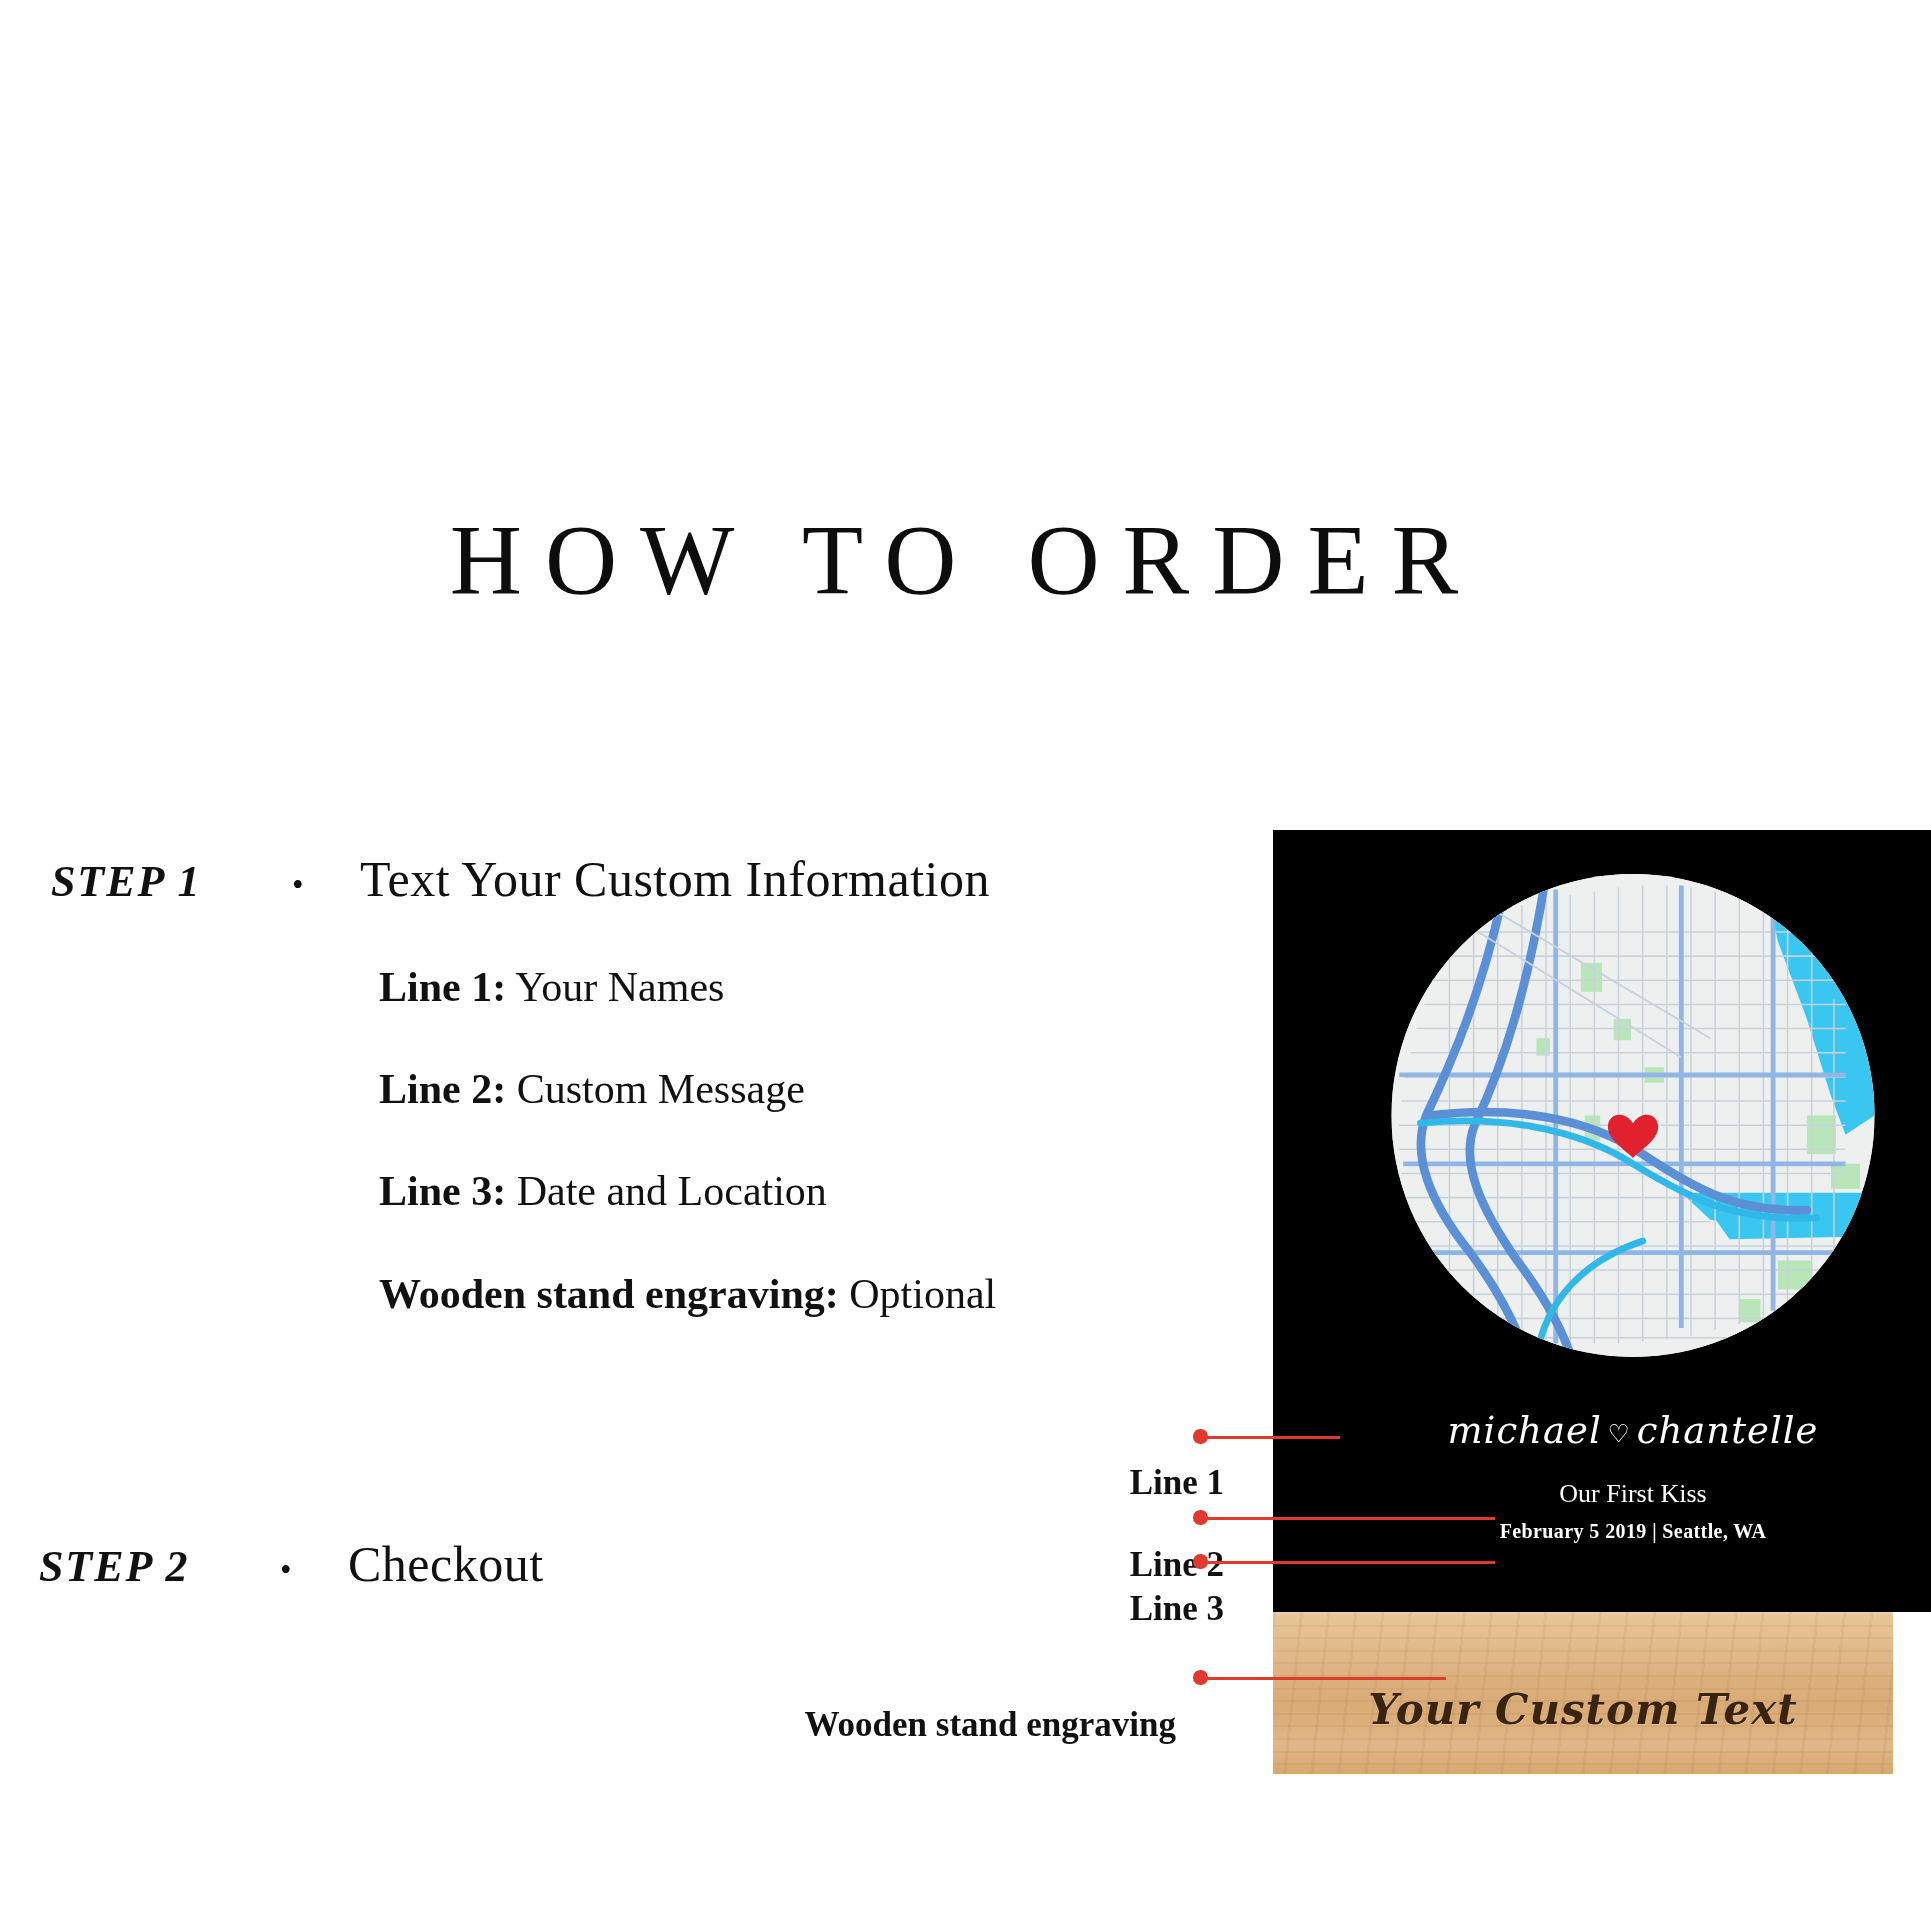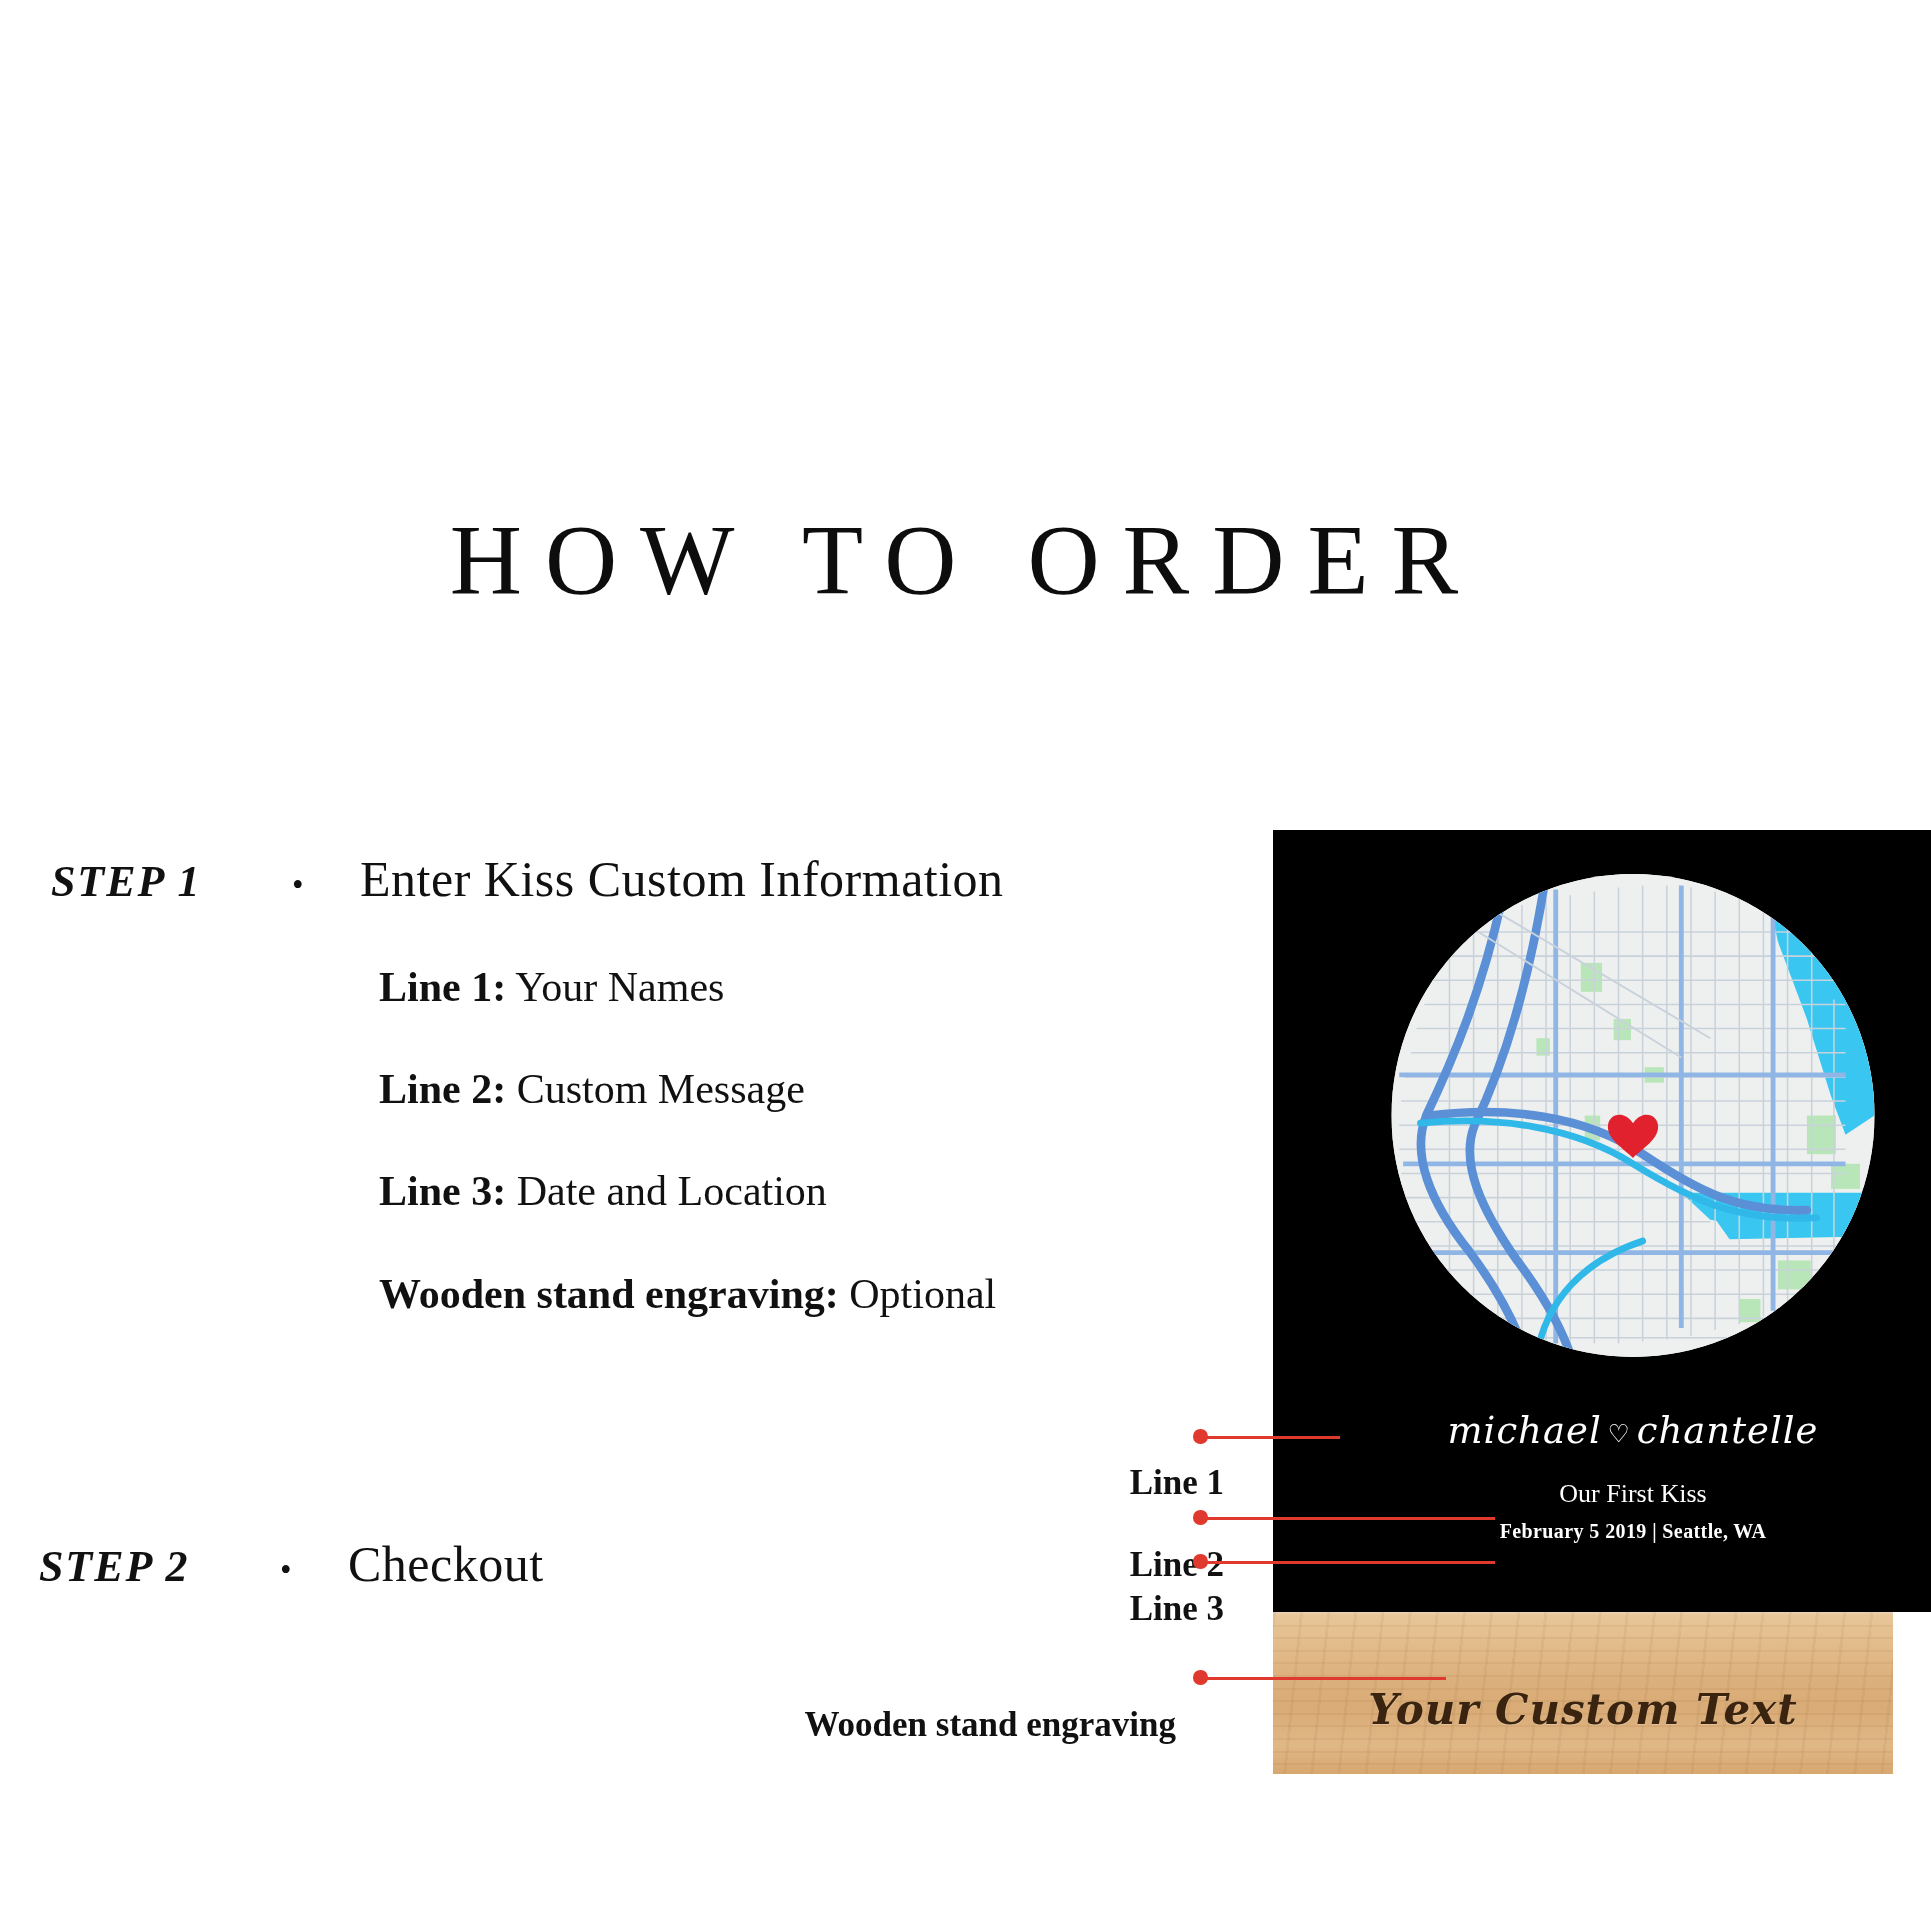--- a/index.html
+++ b/index.html
@@ -212,21 +212,21 @@
 </style>
 </head>
 <body>
 
 <div class="page-title">HOW TO ORDER</div>
 
 <div class="steps">
   <div class="step-row">
     <div class="step-label">STEP 1</div>
     <div class="step-bullet">•</div>
-    <div class="step-text">Enter Kiss Custom Information</div>
+    <div class="step-text">Text Your Custom Information</div>
   </div>
 
   <div class="sub-lines">
     <div class="sub-line">
       <span class="lbl">Line 1:</span>
       <span class="val">Your Names</span>
     </div>
     <div class="sub-line">
       <span class="lbl">Line 2:</span>
       <span class="val">Custom Message</span>

